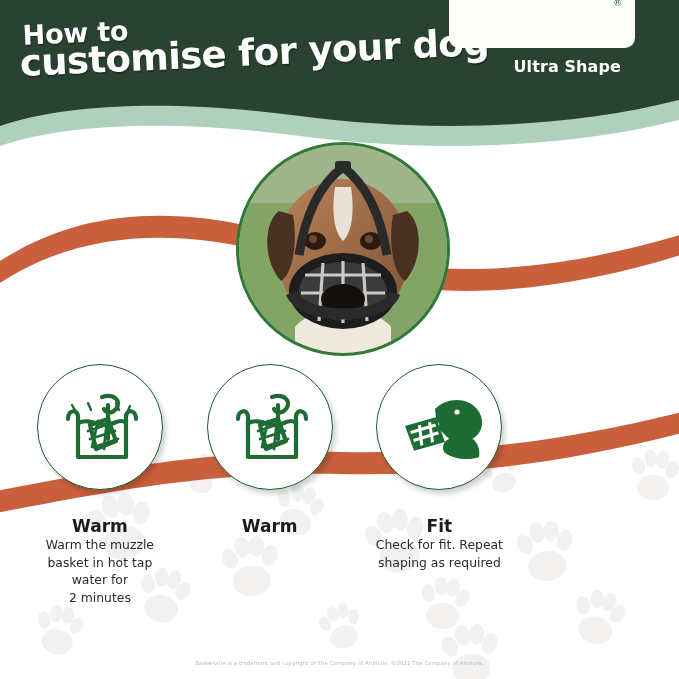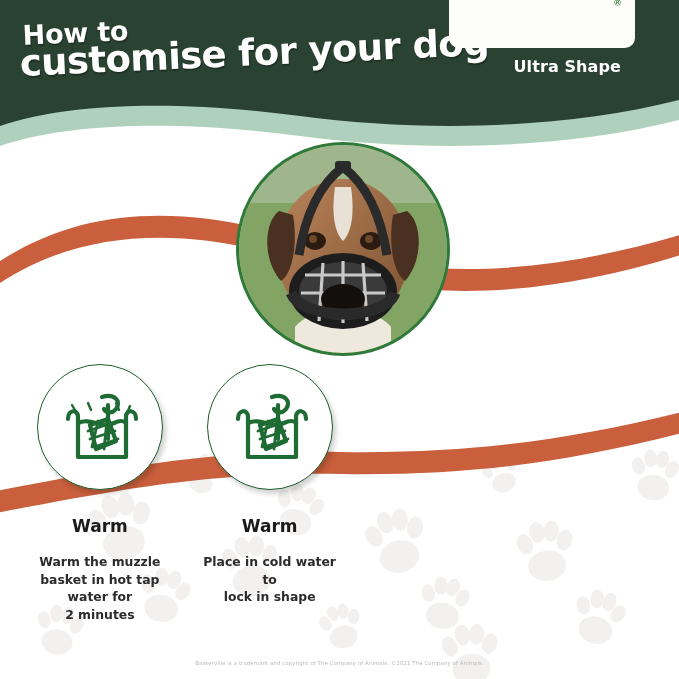--- a/index.html
+++ b/index.html
@@ -128,24 +128,23 @@
   }
   .step-title{
     margin-top:26px;
     font-family:"DejaVu Sans", sans-serif;
     font-weight:700;
     font-size:17px;
     color:#1b1b1b;
     text-align:center;
   }
   .step-desc{
-    margin-top:17px;
     width:150px;
     font-family:"DejaVu Sans", sans-serif;
-    font-weight:700;
+    font-weight:400;
     font-size:12.4px;
     line-height:1.42;
     color:#2b2b2b;
     text-align:center;
     white-space:pre-line;
   }
 
   
   .footer{
     position:absolute;
@@ -303,22 +302,40 @@
             <path d="M26 44 C38 38 50 50 62 44 C68 41 72 42 74 44"></path>
             <path d="M50 18 C62 14 70 22 64 30 C60 35 54 34 52 30"></path>
             <path d="M56 26 L56 60"></path>
             <path d="M38 46 L56 40 L64 62 L44 70 Z"></path>
             <path d="M36 52 L60 44 M38 60 L63 52 M42 68 L66 60" stroke-width="2.8"></path>
             <path d="M46 42 L40 68 M55 41 L52 70" stroke-width="2.8"></path>
           </g>
         </svg>
       </div>
       <div class="step-title">Warm</div>
-      <div class="step-desc">Place in cold water to
-lock in shape</div>
-    </div>
-
+    </div>
+
+    <div class="step">
+      <div class="step-circle">
+        <svg width="96" height="96" viewBox="0 0 96 96">
+          <g fill="#1f6b34">
+            <path d="M44 30 C56 18 76 18 86 30 C94 40 92 52 84 58 L78 62 C72 66 62 64 56 58 L46 48 Z"></path>
+            <path d="M74 56 C84 58 90 68 88 78 C78 82 62 80 54 74 C50 70 52 62 58 60 Z"></path>
+            <path d="M16 48 L44 40 L52 62 L24 70 Z"></path>
+          </g>
+          <g stroke="#ffffff" stroke-width="3" fill="none">
+            <path d="M18 54 L48 45 M21 62 L50 53"></path>
+            <path d="M28 42 L31 68 M38 40 L42 66"></path>
+          </g>
+          <circle cx="66" cy="33" r="2.6" fill="#ffffff"></circle>
+          <path d="M16 48 L44 40 L52 62 L24 70 Z" fill="none" stroke="#1f6b34" stroke-width="3"></path>
+        </svg>
+      </div>
+      <div class="step-title">Fit</div>
+      <div class="step-desc">Check for fit. Repeat
+shaping as required</div>
+    </div>
 
   </div>
 
   <div class="footer">Baskerville is a trademark and copyright of The Company of Animals. ©2021 The Company of Animals.</div>
 
 </div>
 
 </body></html>

